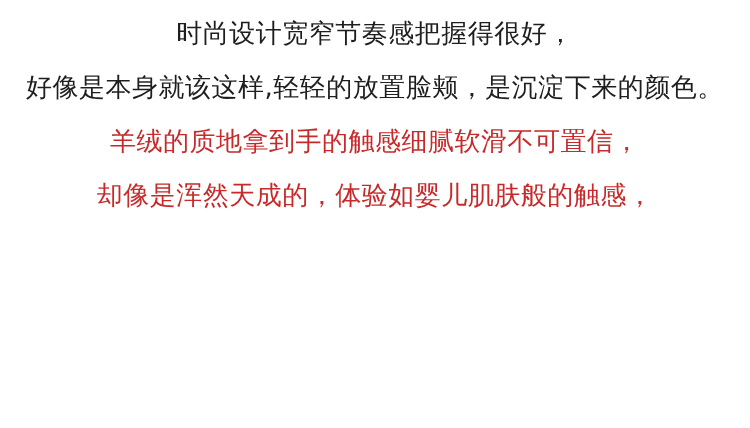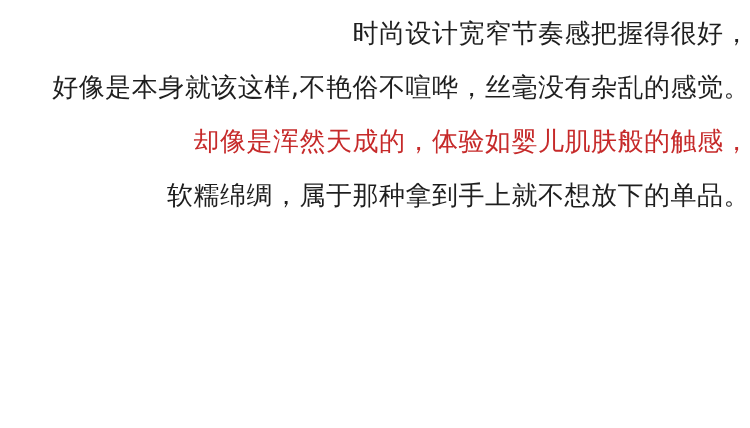--- a/index.html
+++ b/index.html
@@ -15,30 +15,30 @@
   }
   .text-block {
     width: 750px;
     padding-top: 6px;
     box-sizing: border-box;
   }
   .line {
     width: 100%;
     height: 54px;
     line-height: 54px;
-    text-align: right;
+    text-align: center;
     font-size: 26px;
     font-weight: 400;
     letter-spacing: 0.5px;
     white-space: nowrap;
   }
   .c-black { color: #1e1e1e; }
   .c-red   { color: #c62a2a; }
 </style>
 </head>
 <body>
 
 <div class="text-block">
   <div class="line c-black">时尚设计宽窄节奏感把握得很好，</div>
-  <div class="line c-black">好像是本身就该这样,不艳俗不喧哗，丝毫没有杂乱的感觉。</div>
+  <div class="line c-black">好像是本身就该这样,轻轻的放置脸颊，是沉淀下来的颜色。</div>
+  <div class="line c-red">羊绒的质地拿到手的触感细腻软滑不可置信，</div>
   <div class="line c-red">却像是浑然天成的，体验如婴儿肌肤般的触感，</div>
-  <div class="line c-black">软糯绵绸，属于那种拿到手上就不想放下的单品。</div>
 </div>
 
 </body></html>

